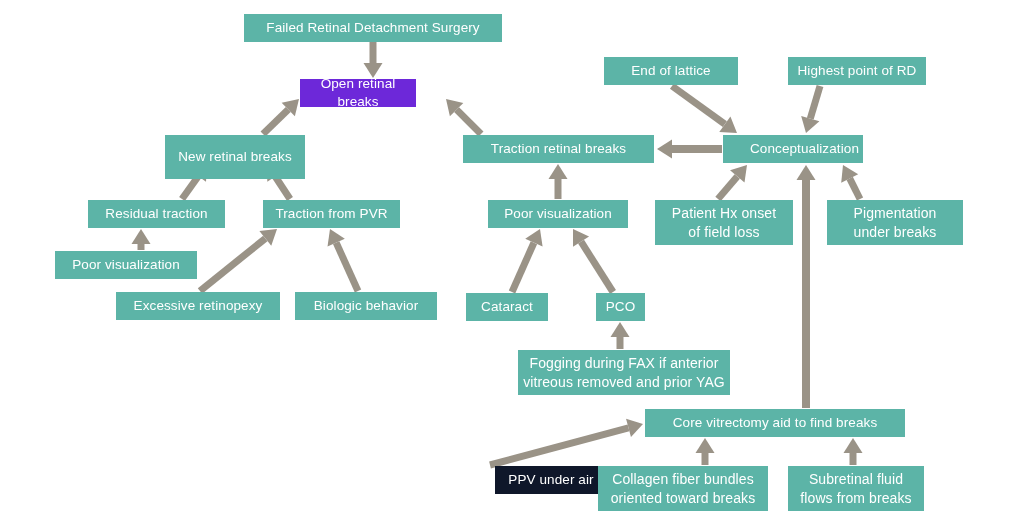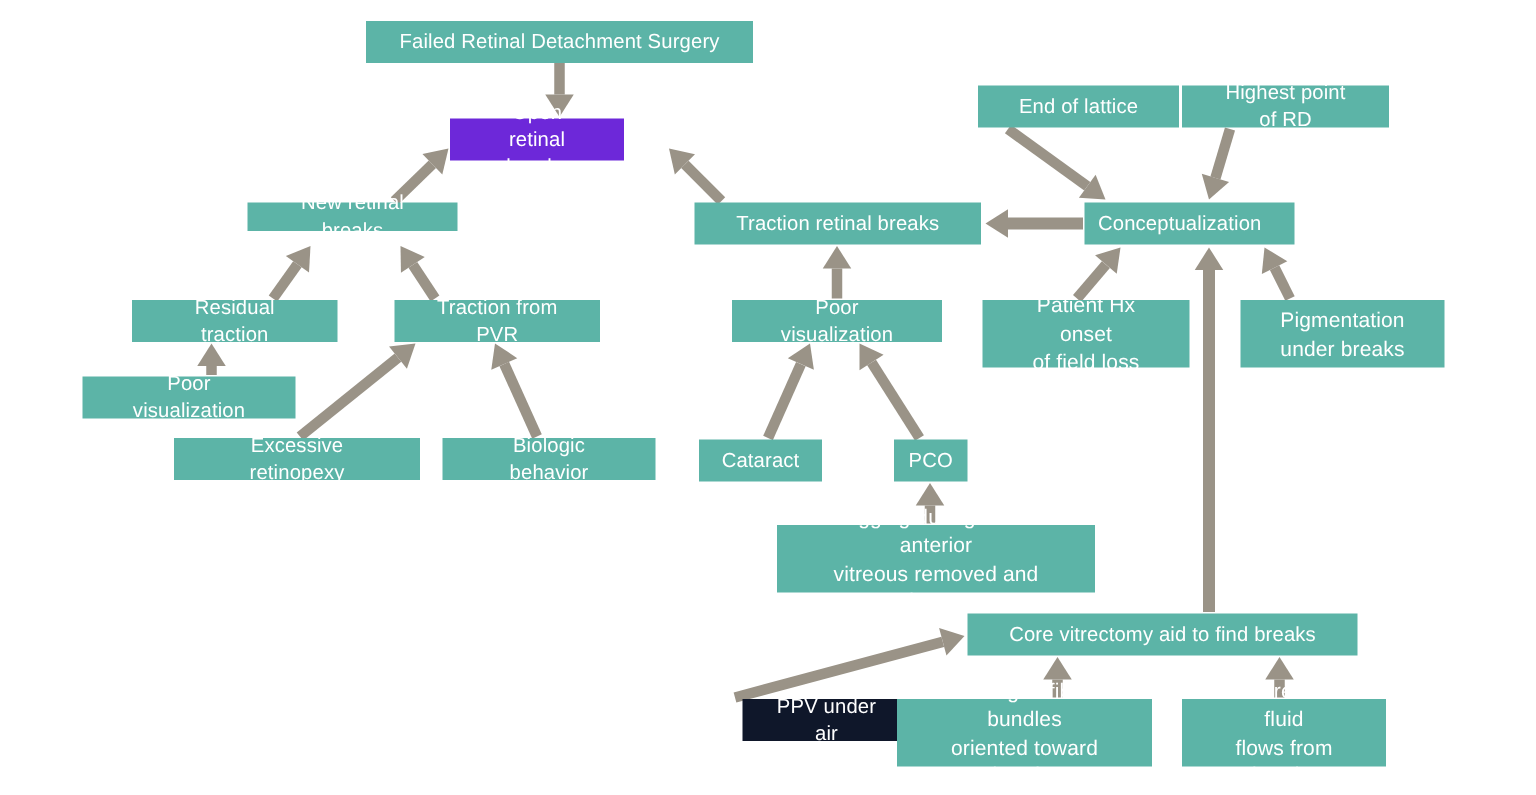--- a/index.html
+++ b/index.html
@@ -29,21 +29,21 @@
     box-sizing: border-box;
     display: flex;
     align-items: center;
     justify-content: center;
     text-align: center;
     color: #ffffff;
     background: #5cb4a7;
     font-size: 13.5px;
     line-height: 1.35;
     letter-spacing: 0.1px;
-    padding: 2px 22px;
+    padding: 2px 4px;
     z-index: 2;
   }
   .node.two-line { font-size: 14px; }
 </style>
 </head>
 <body>
 
 <div id="canvas">
   <svg id="arrow-layer" viewBox="0 0 1024 530" width="1024" height="530" xmlns="http://www.w3.org/2000/svg">
       <g>
@@ -131,27 +131,27 @@
         <polygon points="853,438 862.5,453 843.5,453" fill="#9a9387"></polygon>
       </g>
     </svg>
   <div id="node-layer">
       <div class="node" style="left: 244px; top: 14px; width: 258px; height: 28px; background: rgb(92, 180, 167); color: rgb(255, 255, 255);">
         <span>Failed Retinal Detachment Surgery</span>
       </div>
       <div class="node" style="left: 300px; top: 79px; width: 116px; height: 28px; background: #6d28d9; color: rgb(255, 255, 255);">
         <span>Open retinal breaks</span>
       </div>
-      <div class="node" style="left: 604px; top: 57px; width: 134px; height: 28px; background: rgb(92, 180, 167); color: rgb(255, 255, 255); margin-left: 48px;">
+      <div class="node" style="left: 604px; top: 57px; width: 134px; height: 28px; background: rgb(92, 180, 167); color: rgb(255, 255, 255);">
         <span>End of lattice</span>
       </div>
       <div class="node" style="left: 788px; top: 57px; width: 138px; height: 28px; background: rgb(92, 180, 167); color: rgb(255, 255, 255);">
         <span>Highest point of RD</span>
       </div>
-      <div class="node" style="left: 165px; top: 135px; width: 140px; height: 19px; background: rgb(92, 180, 167); color: rgb(255, 255, 255);">
+      <div class="node" style="left: 165px; top: 135px; width: 140px; height: 44px; background: rgb(92, 180, 167); color: rgb(255, 255, 255);">
         <span>New retinal breaks</span>
       </div>
       <div class="node" style="left: 463px; top: 135px; width: 191px; height: 28px; background: rgb(92, 180, 167); color: rgb(255, 255, 255);">
         <span>Traction retinal breaks</span>
       </div>
       <div class="node" style="left: 723px; top: 135px; width: 140px; height: 28px; background: rgb(92, 180, 167); color: rgb(255, 255, 255); justify-content: flex-end;">
         <span>Conceptualization</span>
       </div>
       <div class="node" style="left: 88px; top: 200px; width: 137px; height: 28px; background: rgb(92, 180, 167); color: rgb(255, 255, 255);">
         <span>Residual traction</span>

